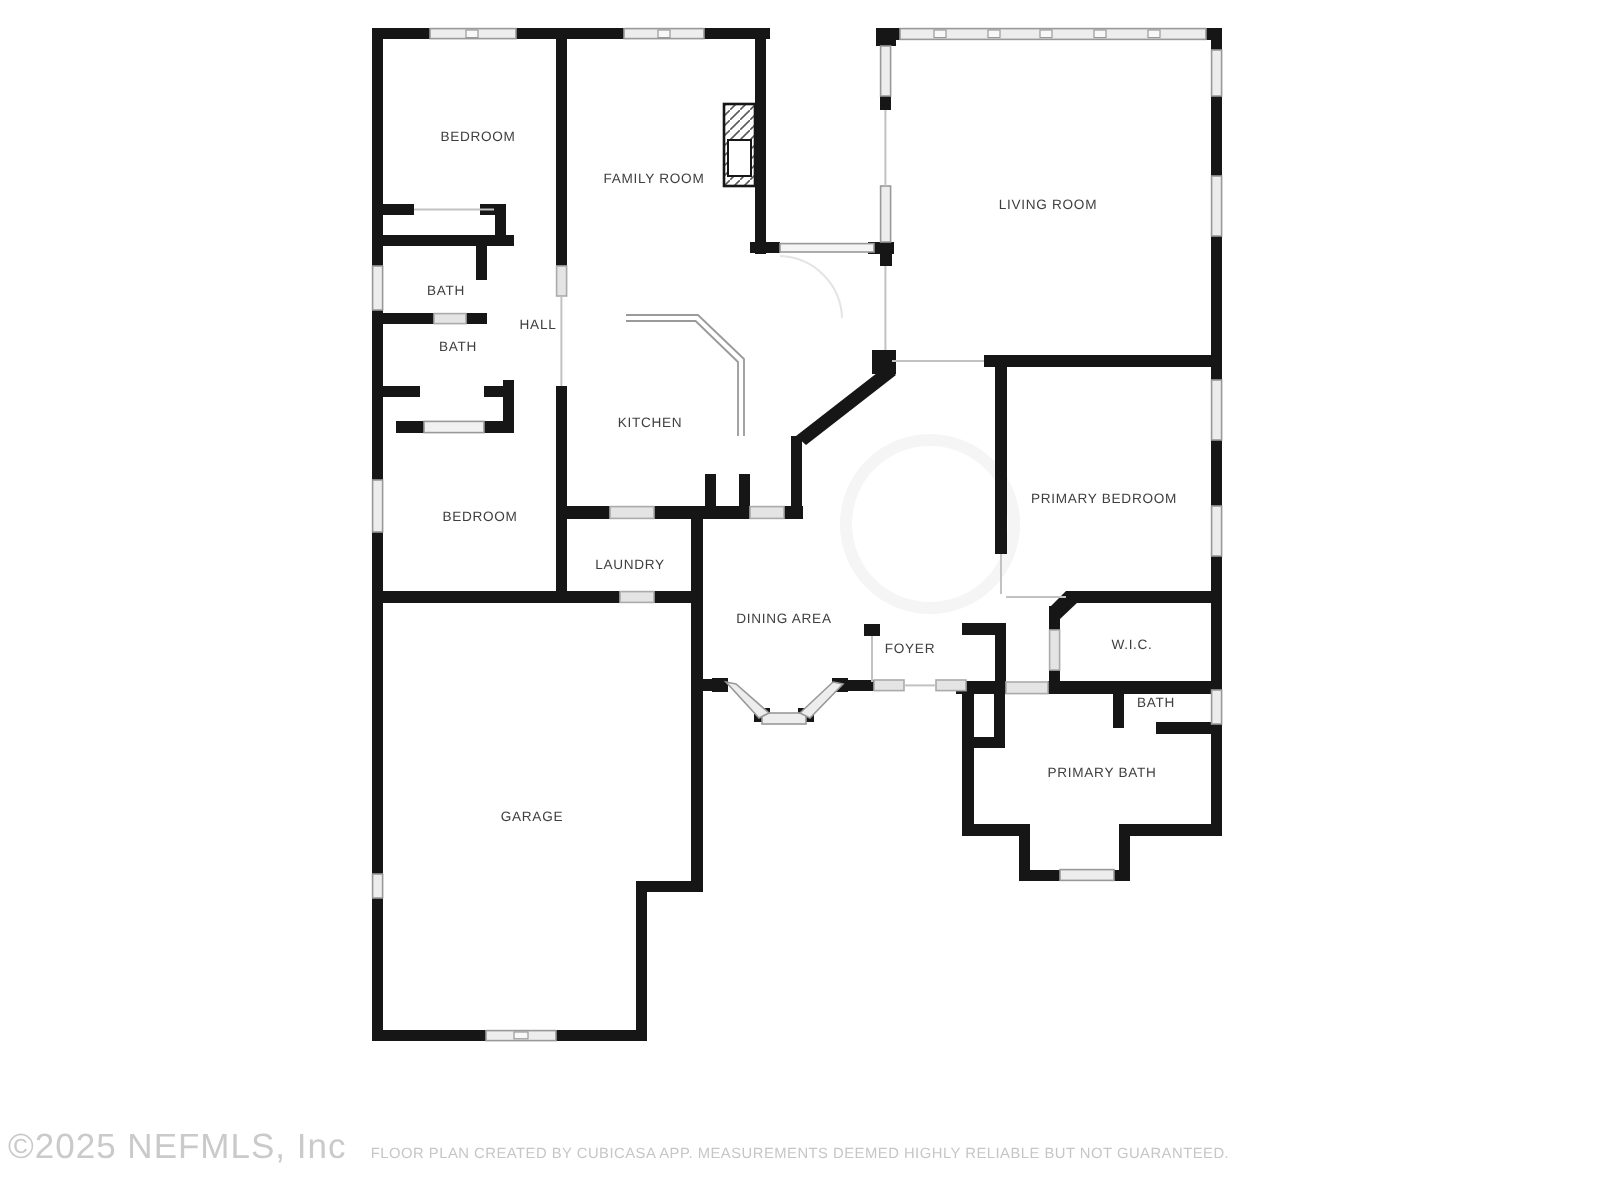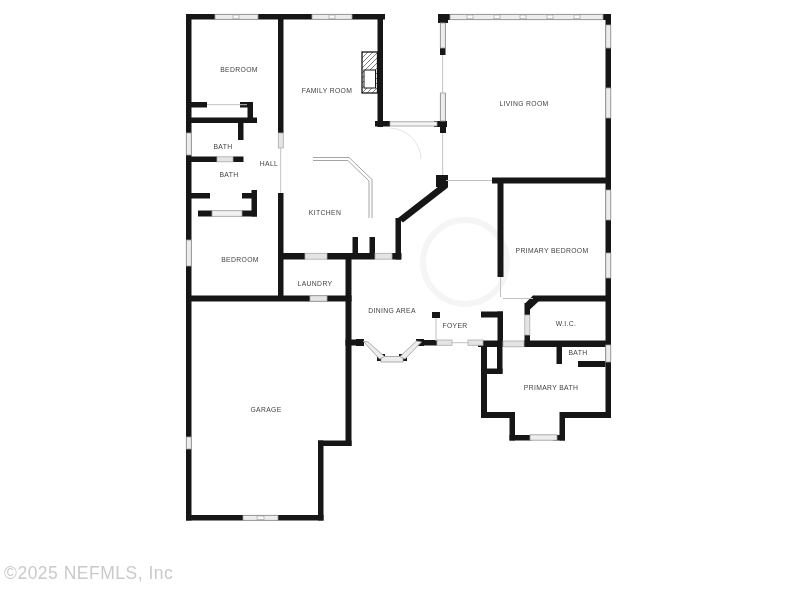--- a/index.html
+++ b/index.html
@@ -200,14 +200,15 @@
   <div class="room-label" style="left:315px;top:283px">LAUNDRY</div>
   <div class="room-label" style="left:552px;top:250px">PRIMARY BEDROOM</div>
   <div class="room-label" style="left:392px;top:310px">DINING AREA</div>
   <div class="room-label" style="left:455px;top:325px">FOYER</div>
   <div class="room-label" style="left:566px;top:323px">W.I.C.</div>
   <div class="room-label" style="left:578px;top:352px">BATH</div>
   <div class="room-label" style="left:551px;top:387px">PRIMARY BATH</div>
   <div class="room-label" style="left:266px;top:409px">GARAGE</div>
 
   <div class="footer-copyright">©2025 NEFMLS, Inc</div>
+  <div class="footer-disclaimer">FLOOR PLAN CREATED BY CUBICASA APP. MEASUREMENTS DEEMED HIGHLY RELIABLE BUT NOT GUARANTEED.</div>
 
 </div>
 
 </body></html>

